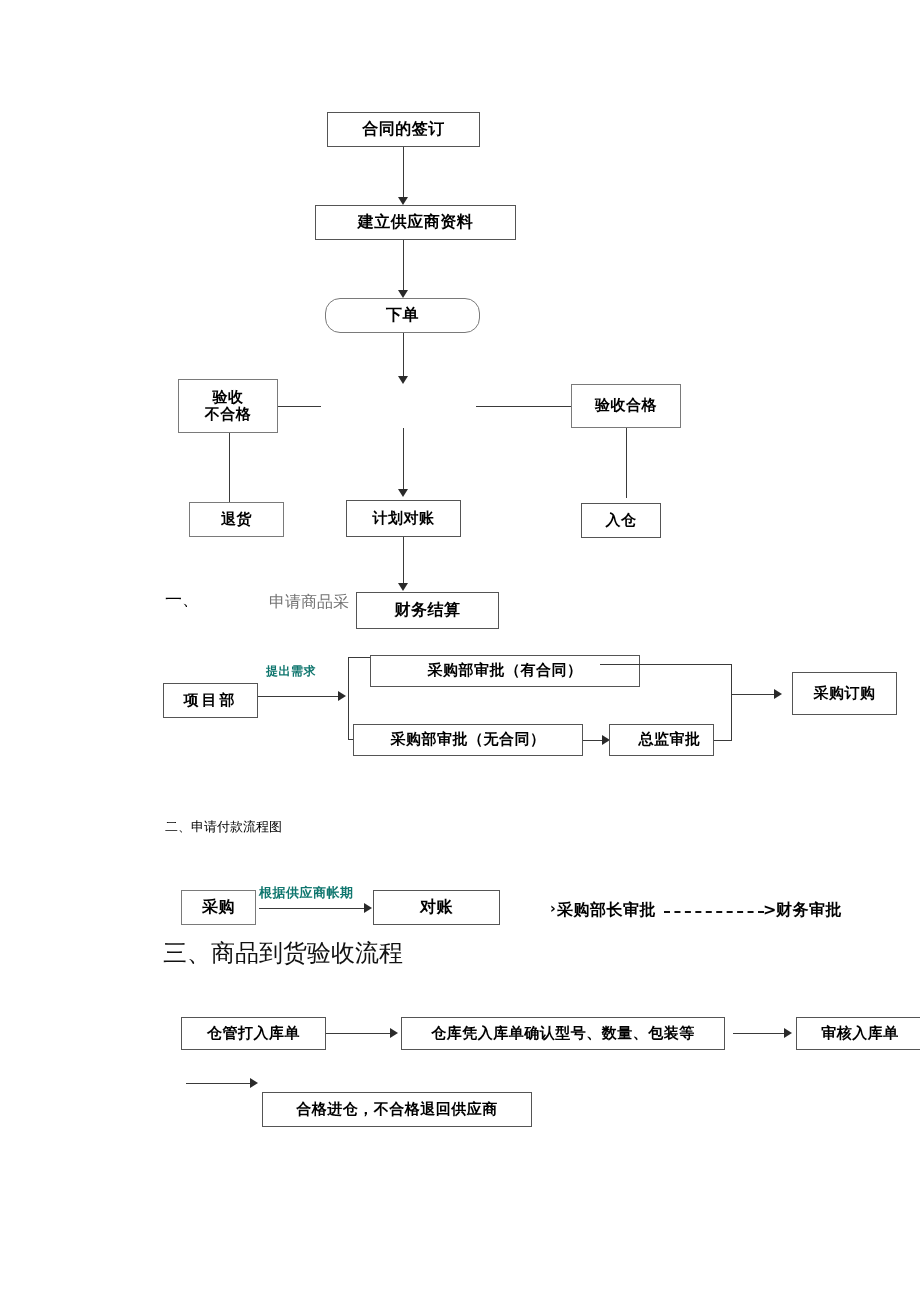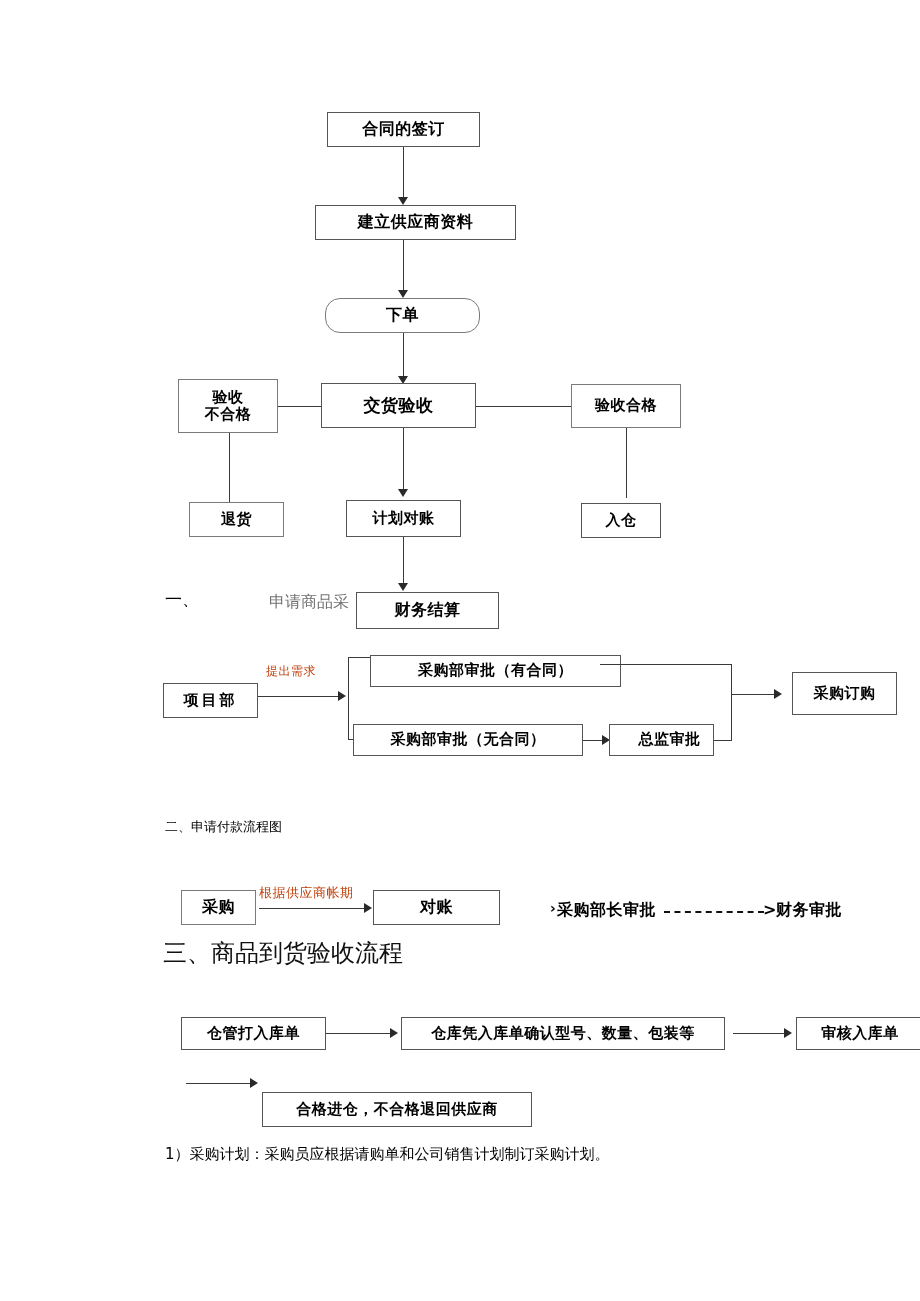--- a/index.html
+++ b/index.html
@@ -68,25 +68,25 @@
   }
   .bracket {
     position: absolute;
     box-sizing: border-box;
     border-left: 1.6px solid #3a3a3a;
     border-top: 1.6px solid #3a3a3a;
     border-bottom: 1.6px solid #3a3a3a;
   }
   .edge-label {
     position: absolute;
-    font-weight: normal;
+    font-weight: bold;
     font-size: 12px;
     letter-spacing: 0.5px;
     white-space: nowrap;
-    color: #c2410c;
+    color: #0f766e;
   }
   
   .heading-sm {
     position: absolute;
     font-size: 13px;
     white-space: nowrap;
     color: #000;
   }
   .heading-lg {
     position: absolute;
@@ -145,21 +145,20 @@
   <div class="box f16" style="left:289px; top:205px; width:201px; height:35px;">建立供应商资料</div>
 
   <div class="vline" style="left:377px; top:240px; height:53px;"></div>
   <div class="arrow-down" style="left:372px; top:290px;"></div>
 
   <div class="box f16 thin" style="left:299px; top:298px; width:155px; height:35px;border-radius:15px;">下单</div>
 
   <div class="vline" style="left:377px; top:333px; height:48px;"></div>
   <div class="arrow-down" style="left:372px; top:376px;"></div>
 
-  <div class="box f17" style="left:295px; top:383px; width:155px; height:45px; font-size:17px;">交货验收</div>
 
   <div class="box f15 thin" style="left:152px; top:379px; width:100px; height:54px; flex-direction:column;">
     <span>验收</span>
     <span>不合格</span>
   </div>
 
   <div class="box f15 thin" style="left:545px; top:384px; width:110px; height:44px;">验收合格</div>
 
   <div class="hline" style="left:252px; top:406px; width:43px;"></div>
   <div class="hline" style="left:450px; top:406px; width:95px;"></div>
@@ -185,21 +184,21 @@
   <div class="box f15" style="left:137px; top:683px; width:95px; height:35px; letter-spacing:3px;">项目部</div>
 
   <div class="edge-label" style="left:240px; top:663px;">提出需求</div>
 
   <div class="hline" style="left:232px; top:696px; width:82px;"></div>
   <div class="arrow-right" style="left:312px; top:691px;"></div>
 
   <div class="bracket" style="left:322px; top:657px; width:22px; height:83px; border-left:none;"></div>
   <div class="vline" style="left:322px; top:657px; height:83px;"></div>
 
-  <div class="box f15" style="left:344px; top:655px; width:251px; height:32px;">采购部审批（有合同）</div>
+  <div class="box f15" style="left:344px; top:655px; width:270px; height:32px;">采购部审批（有合同）</div>
 
   <div class="box f15" style="left:327px; top:724px; width:230px; height:32px;">采购部审批（无合同）</div>
 
   <div class="hline" style="left:557px; top:740px; width:23px;"></div>
   <div class="arrow-right" style="left:576px; top:735px;"></div>
 
   <div class="box f15" style="left:583px; top:724px; width:105px; height:32px;padding-left:16px;">总监审批</div>
 
   <div class="vline" style="left:705px; top:664px; height:76px;"></div>
   <div class="hline" style="left:574px; top:664px; width:132px;"></div>
@@ -240,15 +239,14 @@
   <div class="hline" style="left:707px; top:1033px; width:54px;"></div>
   <div class="arrow-right" style="left:758px; top:1028px;"></div>
 
   <div class="box f15" style="left:770px; top:1017px; width:128px; height:33px;">审核入库单</div>
 
   <div class="hline" style="left:160px; top:1083px; width:68px;"></div>
   <div class="arrow-right" style="left:224px; top:1078px;"></div>
 
   <div class="box f15" style="left:236px; top:1092px; width:270px; height:35px;">合格进仓，不合格退回供应商</div>
 
-  <div class="para" style="left:139px; top:1145px;">1）采购计划：采购员应根据请购单和公司销售计划制订采购计划。</div>
 
 </div>
 
 </body></html>

